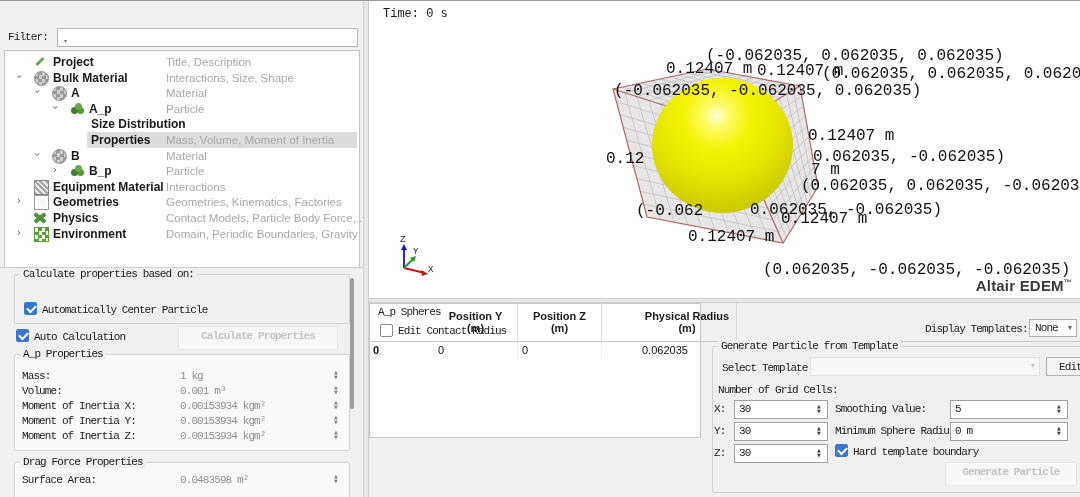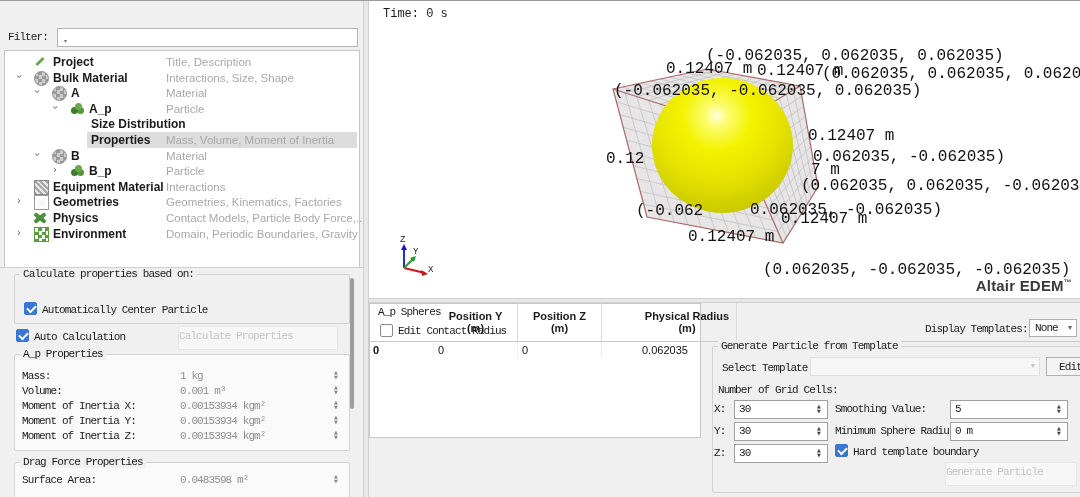--- a/index.html
+++ b/index.html
@@ -35,21 +35,21 @@
   .icon-physics:before,.icon-physics:after{content:"";position:absolute;left:-1px;top:5px;width:14px;height:4px;background:#4e8f3c;border-radius:2px;}
   .icon-physics:before{transform:rotate(38deg);} .icon-physics:after{transform:rotate(-38deg);}
   .icon-environment{border:1px solid #5a9e3a;background:conic-gradient(#5a9e3a 25%,#fff 0 50%,#5a9e3a 0 75%,#fff 0) 0 0/7px 7px;}
   #props-area{left:0;top:266px;width:363px;height:231px;background:#f0f0f0;border-top:1px solid #cfcfcf;}
   .groupbox{position:absolute;border:1px solid #d2d2d2;border-radius:2px;}
   .groupbox.lightbg{background:#fafafa;}
   .legend{position:absolute;background:#f0f0f0;padding:0 3px;z-index:2;}
   .cb{position:absolute;width:13px;height:13px;box-sizing:border-box;border:1px solid #8a8a8a;background:#fff;border-radius:2px;}
   .cb.on{background:#3a77d2;border-color:#3a77d2;}
   .cb.on:after{content:"";position:absolute;left:2px;top:2px;width:7px;height:4px;border-left:2px solid #fff;border-bottom:2px solid #fff;transform:rotate(-45deg);}
-  .btn-disabled{position:absolute;background:#f7f7f7;border:1px solid #e6e6e6;color:#c4c4c4;}
+  .btn-disabled{position:absolute;background:#f7f7f7;border:1px solid #e6e6e6;color:#c4c4c4;text-align:center;font-weight:bold;}
   .fieldlabel{position:absolute;left:22px;}
   .fieldvalue{position:absolute;left:180px;color:#8f8f8f;}
   .updn{position:absolute;width:12px;text-align:center;color:#888;font-family:"DejaVu Sans",sans-serif;
         font-size:5px;line-height:5px;}
   #scroll-thumb{left:350px;top:277px;width:4px;height:131px;background:#9e9e9e;border-radius:2px;}
   #vsplit{left:363px;top:0;width:6px;height:497px;background:#e8e8e8;border-left:1px solid #cfcfcf;border-right:1px solid #cfcfcf;box-sizing:border-box;}
   
   #viewport{left:369px;top:0;width:711px;height:297px;background:#fff;}
   #time-label{left:14px;top:6px;font-size:12px;letter-spacing:0;}
   .scene-label{position:absolute;font-family:"Liberation Mono",monospace;font-size:16px;letter-spacing:0;color:#111;white-space:pre;z-index:3;}

